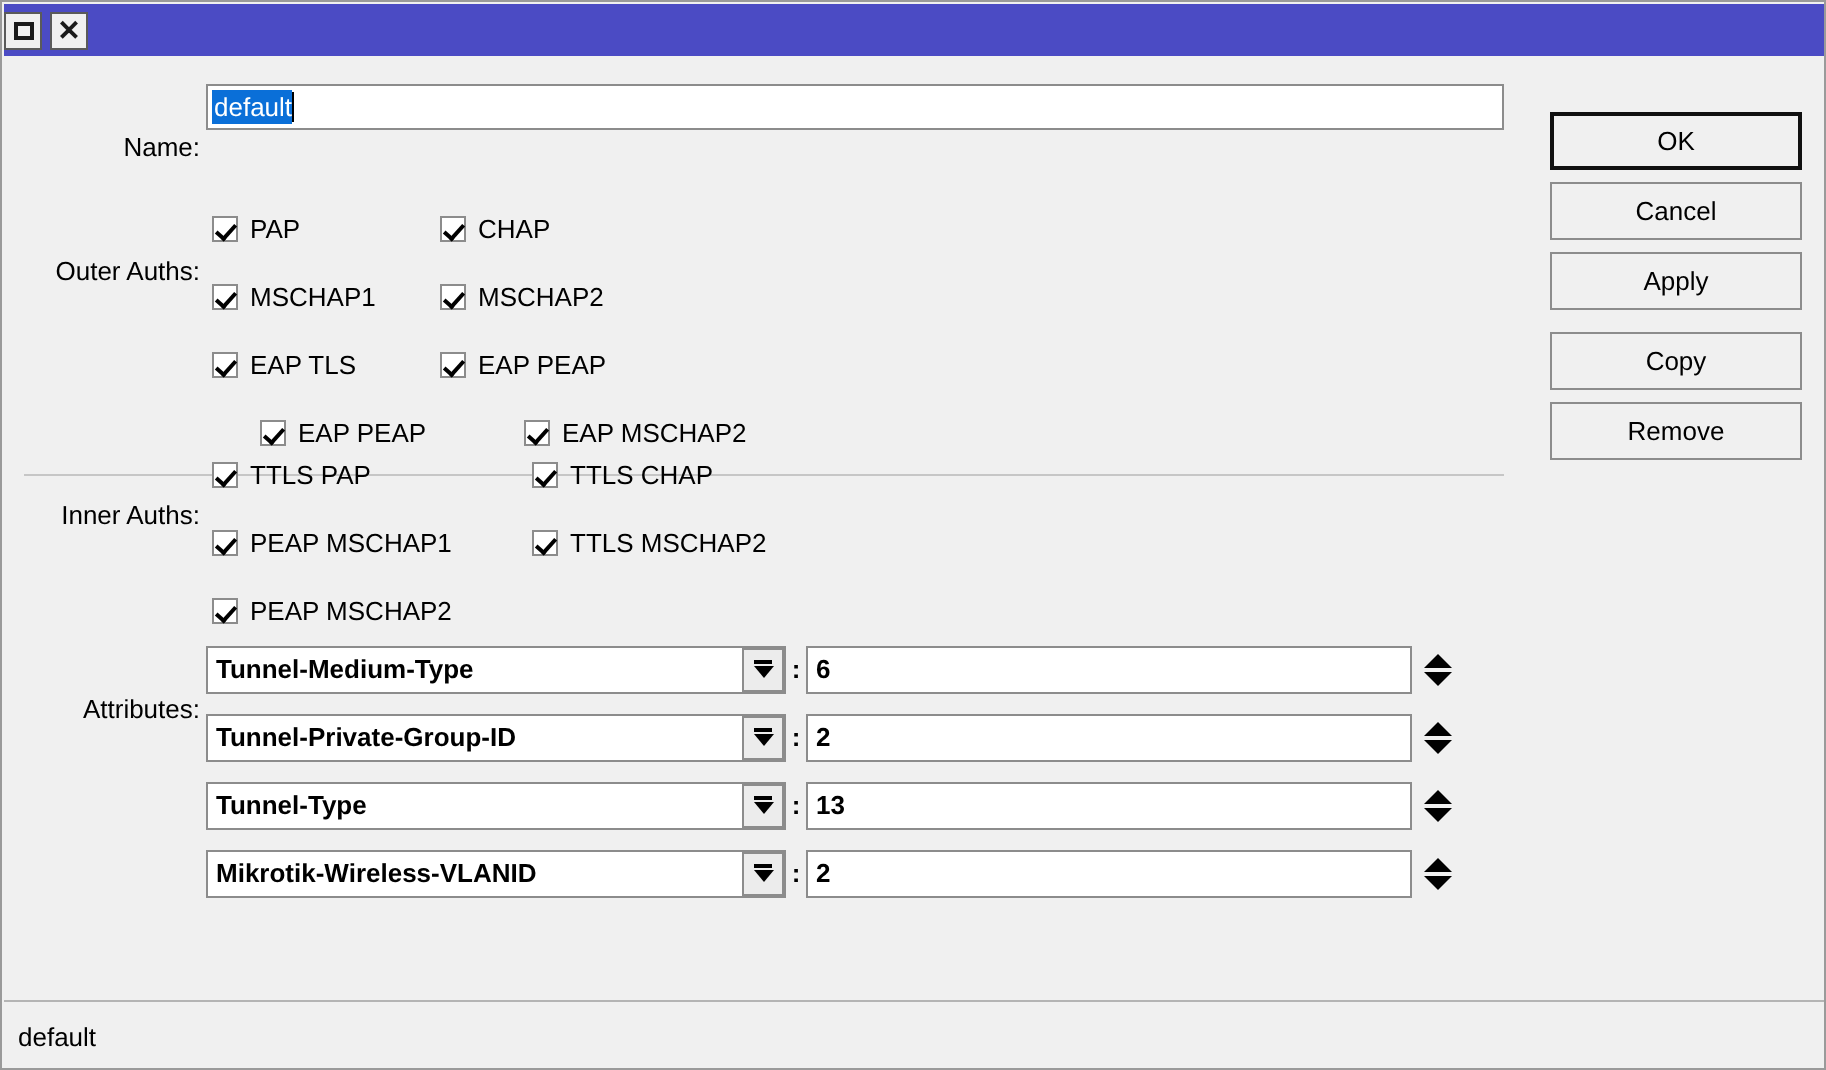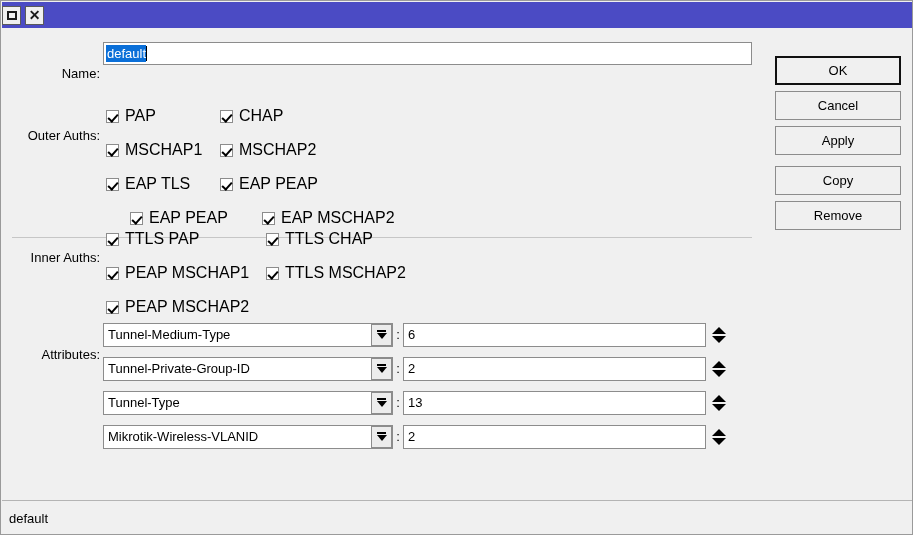--- a/index.html
+++ b/index.html
@@ -141,37 +141,38 @@
     left: 3px;
     top: 1px;
     width: 4px;
     height: 8px;
     border: solid #000000;
     border-width: 0 2px 2px 0;
     transform: rotate(42deg);
   }
   .cb-label {
     margin-left: 6px;
-    font-size: 16px;
+    font-size: 13px;
   }
 
   
   .hsep {
     position: absolute;
     height: 1px;
     background: #c6c6c6;
   }
 
   
   .attr-row {
     position: absolute;
     left: 101px;
     height: 25px;
     display: flex;
     align-items: center;
+    font-weight: bold;
   }
   .attr-select {
     width: 290px;
     height: 24px;
     box-sizing: border-box;
     background: #ffffff;
     border: 1px solid #8c8c8c;
     display: flex;
     align-items: center;
     cursor: pointer;

